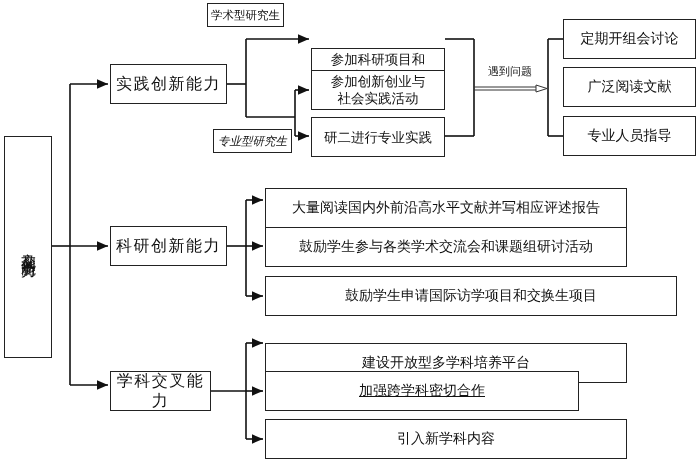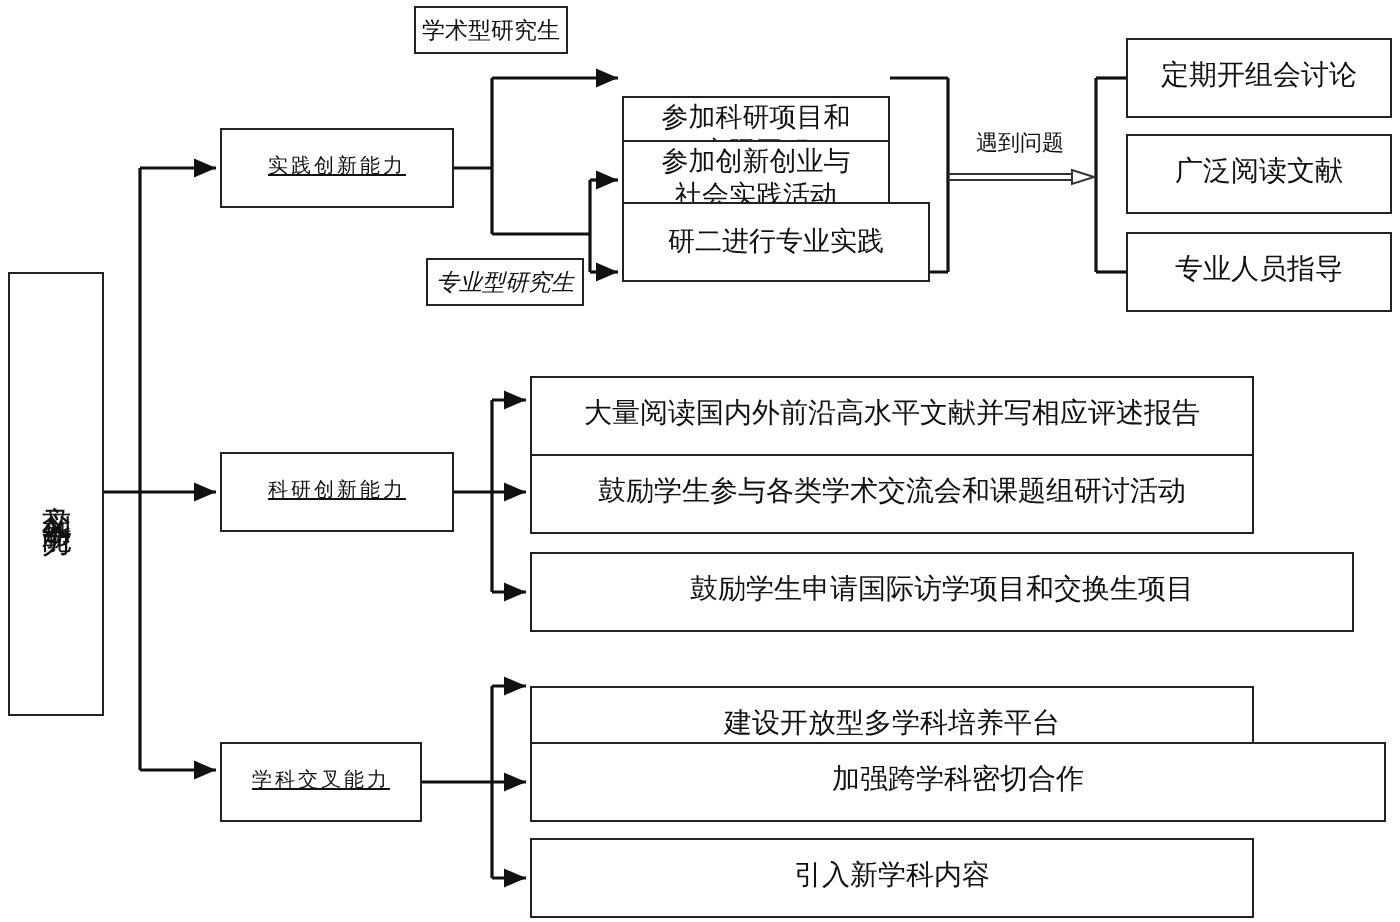--- a/index.html
+++ b/index.html
@@ -1,21 +1,21 @@
 <!DOCTYPE html>
 <html><head>
 <meta charset="utf-8">
 <style>
   html,body{margin:0;padding:0;background:#fff;}
   body{width:700px;height:461px;position:relative;overflow:hidden;font-family:"DejaVu Serif","Liberation Serif",serif;color:#111;}
   .box{position:absolute;box-sizing:border-box;border:1.5px solid #222;background:#fff;display:flex;align-items:center;justify-content:center;text-align:center;line-height:1.25;}
   .lbl{position:absolute;box-sizing:border-box;border:1.5px solid #222;background:#fff;display:flex;align-items:center;justify-content:center;font-size:11.5px;}
   svg{position:absolute;left:0;top:0;}
   .root{font-size:15px;writing-mode:vertical-rl;text-orientation:upright;letter-spacing:2px;}
-  .mid{font-size:10px;letter-spacing:1.5px;text-decoration:underline;}
+  .mid{font-size:16px;letter-spacing:1.5px;}
   .leaf{font-size:14px;}
   .small{font-size:13.5px;}
   .tag{position:absolute;font-size:11px;}
 </style>
 </head>
 <body>
 
 <svg width="700" height="461">
   <defs>
     <marker id="ah" markerWidth="8" markerHeight="8" refX="7" refY="4" orient="auto">
@@ -89,21 +89,21 @@
 </div>
 
 <div class="box small" style="left:311px;top:19px;width:134px;height:40px;white-space:pre-line;margin-top:29px;">
   <span>参加科研项目和
 实际工程</span>
 </div>
 <div class="box small" style="left:311px;top:70px;width:134px;height:40px;white-space:pre-line;">
   <span>参加创新创业与
 社会实践活动</span>
 </div>
-<div class="box small" style="left:311px;top:101px;width:154px;height:40px;">
+<div class="box small" style="left:311px;top:117px;width:134px;height:40px;">
   <span>研二进行专业实践</span>
 </div>
 
 <div class="tag" style="left:488px;top:64px;">遇到问题</div>
 
 <div class="box leaf" style="left:563px;top:19px;width:133px;height:40px;">
   <span>定期开组会讨论</span>
 </div>
 <div class="box leaf" style="left:563px;top:67px;width:133px;height:40px;">
   <span>广泛阅读文献</span>
@@ -118,18 +118,18 @@
 <div class="box leaf" style="left:265px;top:227px;width:362px;height:40px;">
   <span>鼓励学生参与各类学术交流会和课题组研讨活动</span>
 </div>
 <div class="box leaf" style="left:265px;top:276px;width:412px;height:40px;">
   <span>鼓励学生申请国际访学项目和交换生项目</span>
 </div>
 
 <div class="box leaf" style="left:265px;top:323px;width:362px;height:40px;margin-top:20px;">
   <span>建设开放型多学科培养平台</span>
 </div>
-<div class="box leaf" style="left:265px;top:371px;width:428px;height:40px;">
+<div class="box leaf" style="left:265px;top:371px;width:314px;height:40px;text-decoration:underline;">
   <span>加强跨学科密切合作</span>
 </div>
 <div class="box leaf" style="left:265px;top:419px;width:362px;height:40px;">
   <span>引入新学科内容</span>
 </div>
 
 </body></html>

